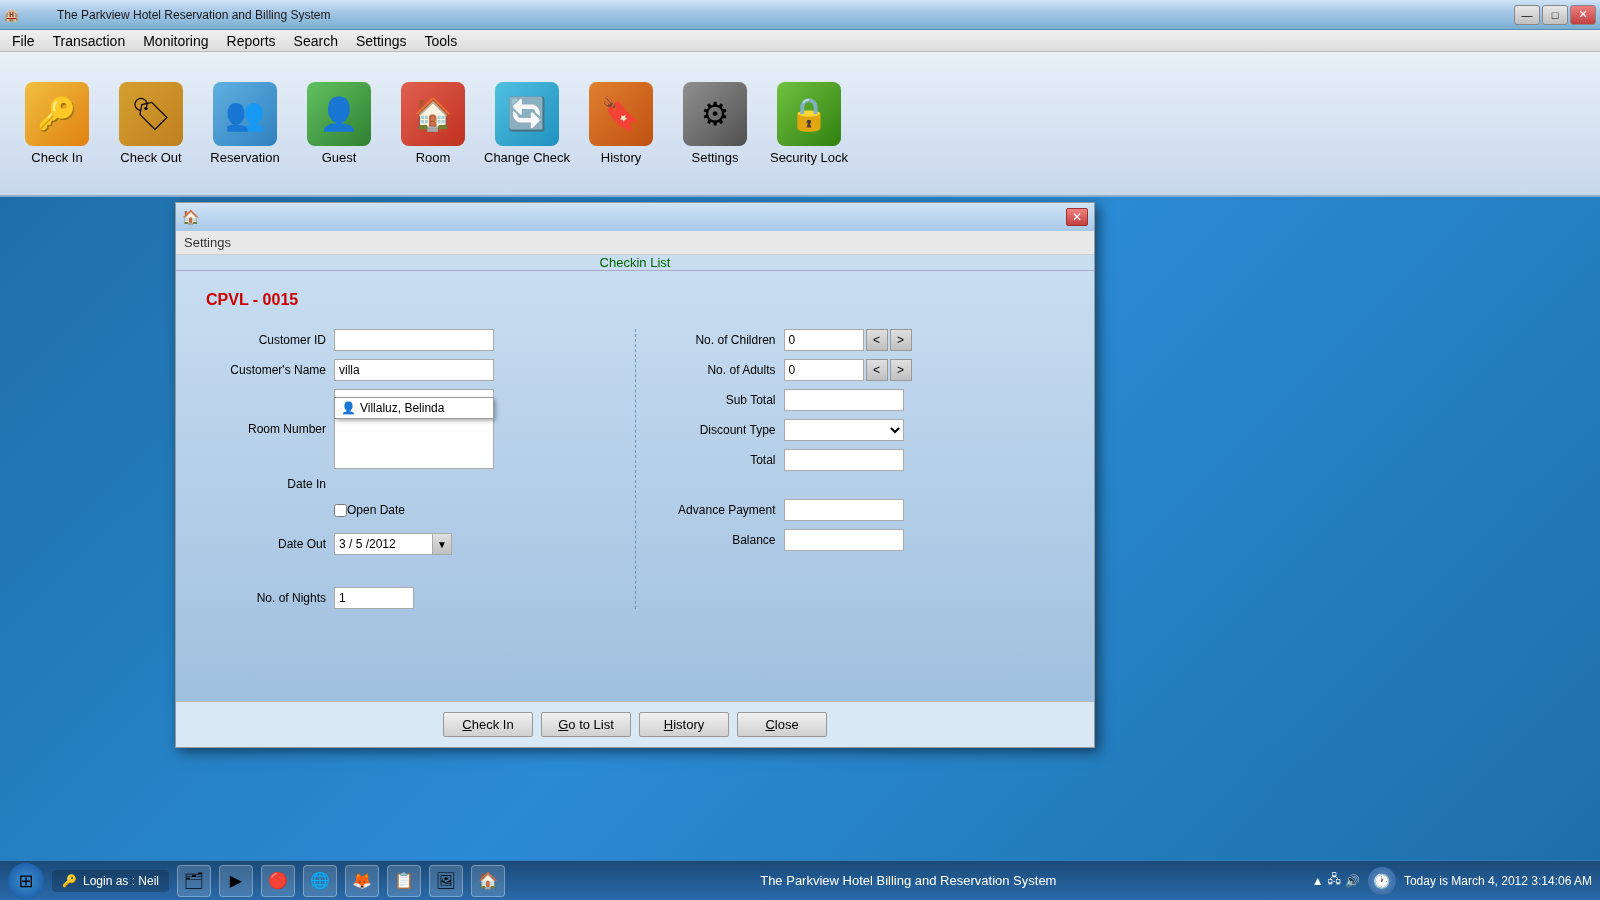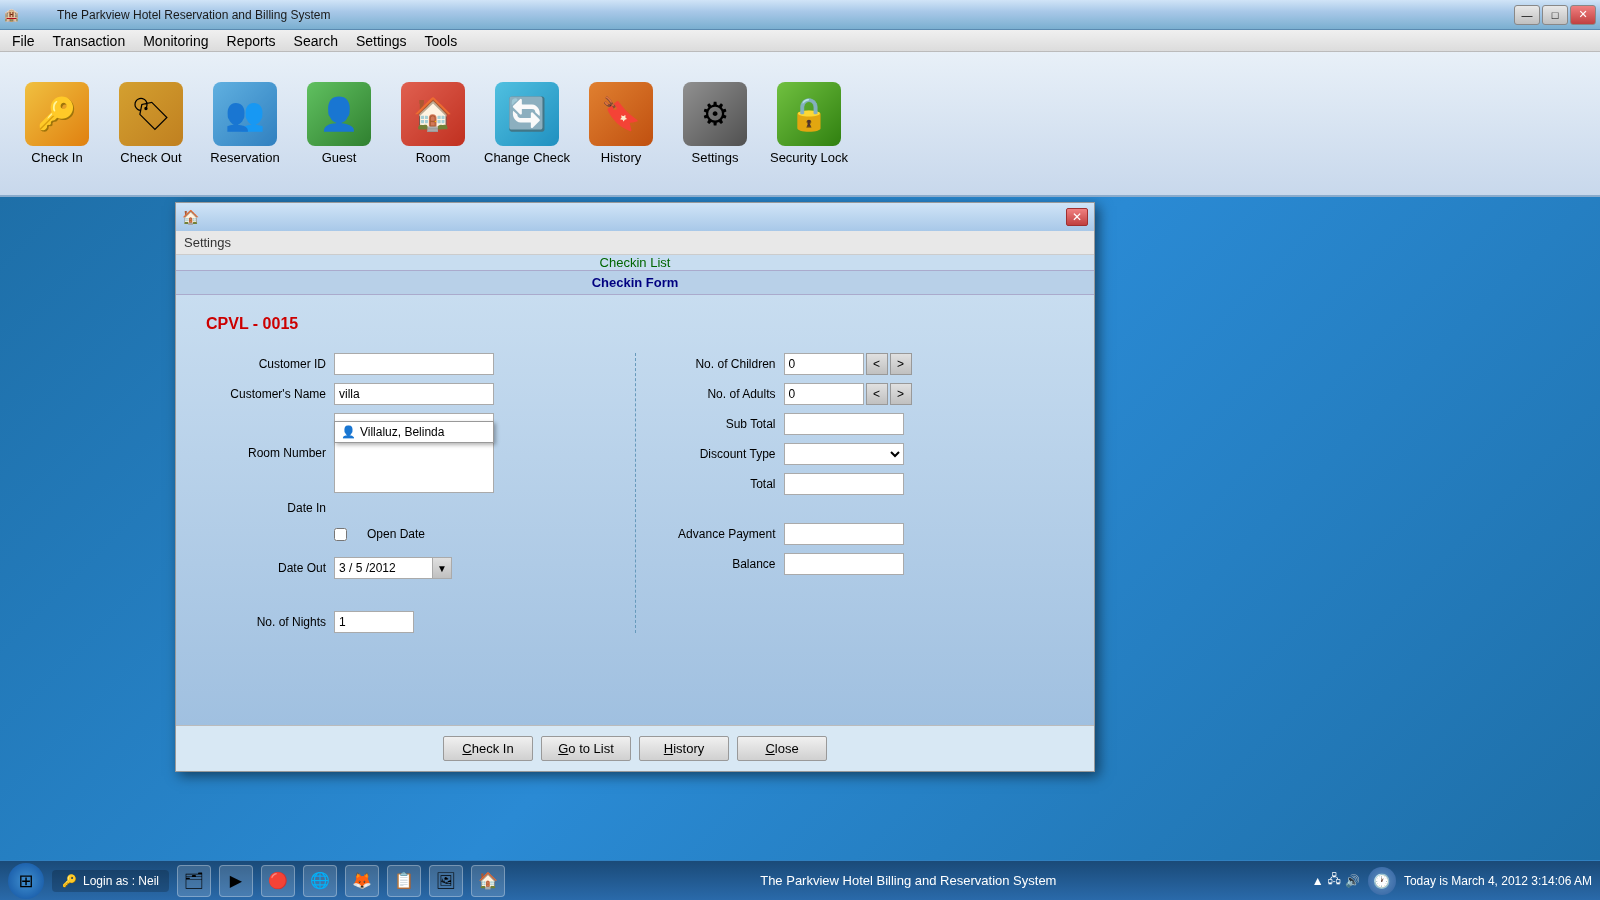--- a/index.html
+++ b/index.html
@@ -270,21 +270,21 @@
       border: 1px solid #999;
       cursor: pointer;
       font-size: 12px;
       display: flex; align-items: center; justify-content: center;
     }
 
     
     .checkbox-row {
       display: flex;
       align-items: center;
-      gap: 20px;
+      gap: 0;
       margin-left: 128px;
       margin-top: 4px;
     }
     .select-wrapper {
       position: relative;
       display: inline-block;
     }
     .select-arrow {
       position: absolute;
       right: 0; top: 0;
@@ -465,23 +465,20 @@
     </div>
 
     <div id="settings-panel">
       <span>Settings</span>
     </div>
 
     <div id="checkin-list-bar">
       <span>Checkin List</span>
     </div>
 
-    <div id="checkin-form-bar">
-      <span>Checkin Form</span>
-    </div>
 
     <div id="form-area">
       <div id="form-id">CPVL - 0015</div>
 
       <div class="form-layout">
 
         <div class="form-left">
           <div class="form-row">
             <span class="form-label">Customer ID</span>
             <input class="form-input form-input-wide" type="text" value="" style="">

